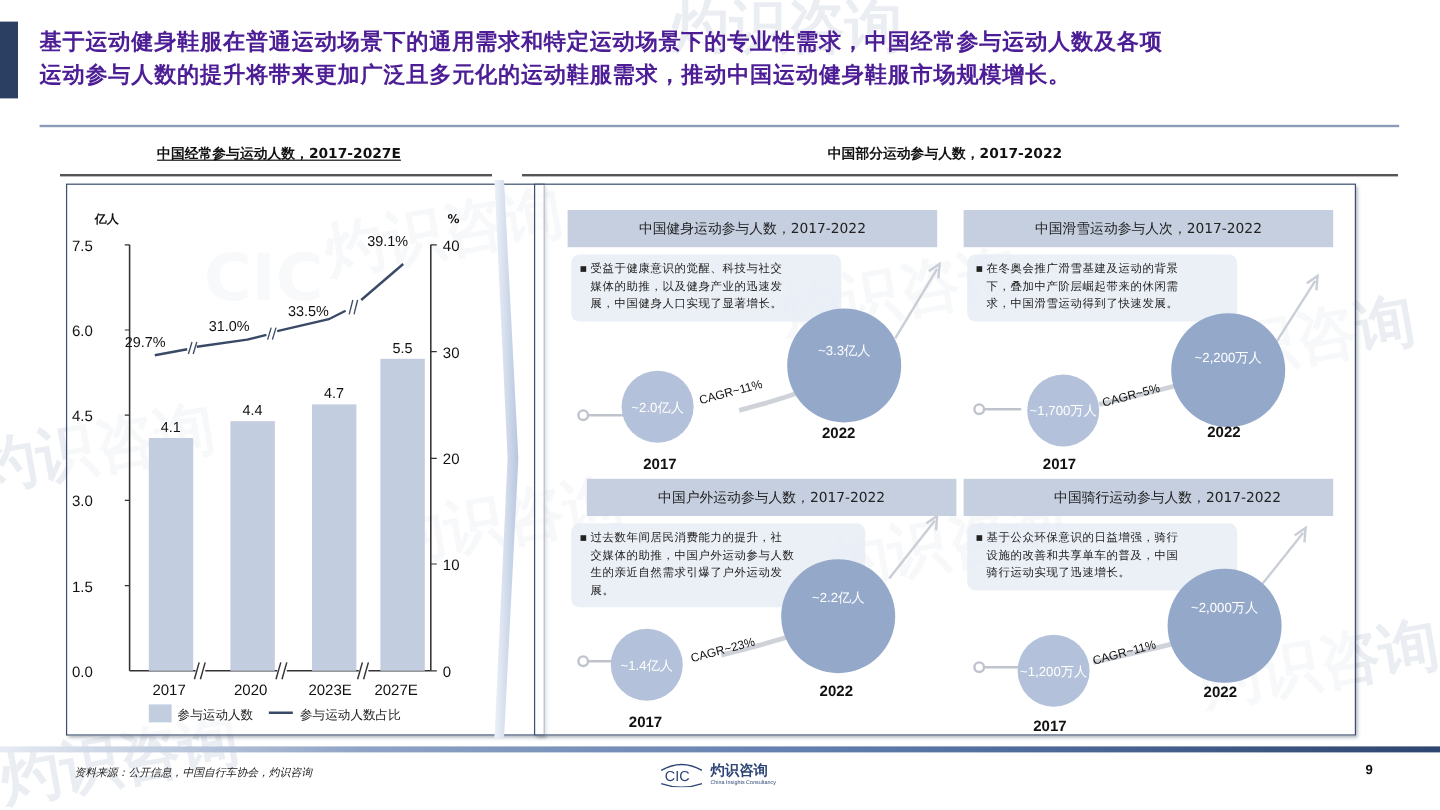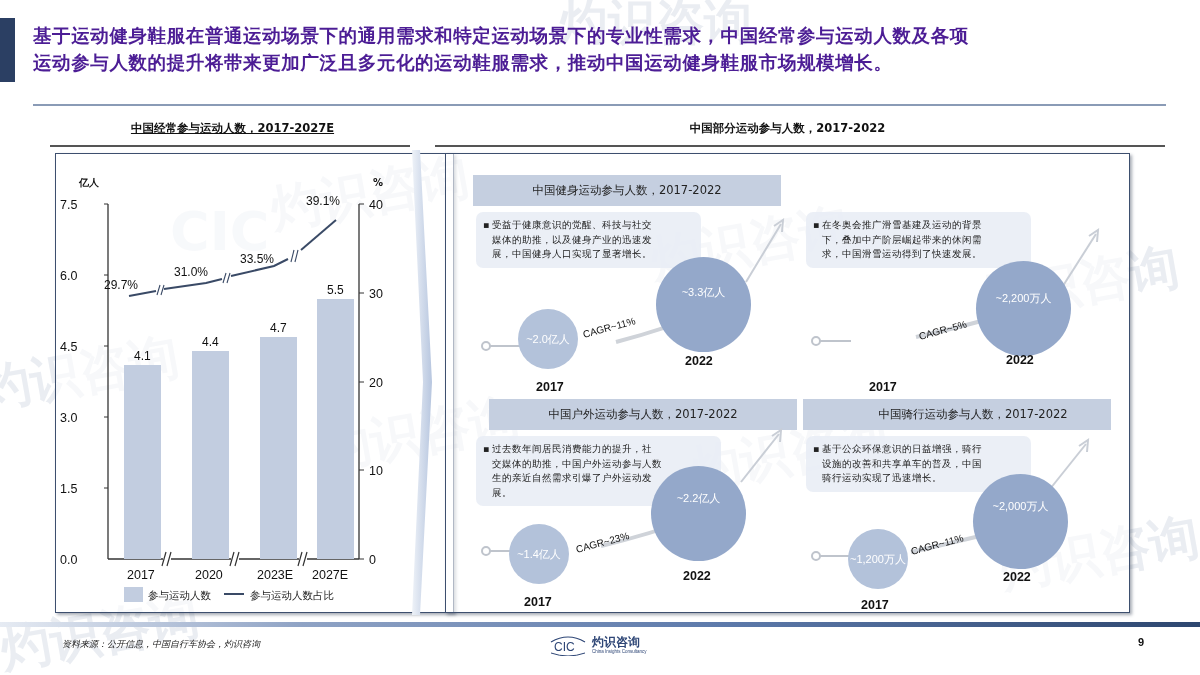--- a/index.html
+++ b/index.html
@@ -196,33 +196,35 @@
     <path d="M 140 138 Q 190 125 230 108" stroke="#cfd3d9" stroke-width="4" fill="none"></path>
     <path d="M 270 78 L 305 20" stroke="#c9ced6" stroke-width="2" fill="none"></path>
     <path d="M 298 22 L 307 16 L 306 28" stroke="#c9ced6" stroke-width="2" fill="none"></path>
   </svg>
   <div class="circle c-small" style="left:72px;top:155px;width:60px;height:60px;">~2.0亿人</div>
   <div class="yr" style="left:90px;top:226px;">2017</div>
   <div class="circle c-big" style="left:210px;top:103px;width:95px;height:95px;padding-bottom:25px;">~3.3亿人</div>
   <div class="yr" style="left:239px;top:200px;">2022</div>
   <div class="cagr" style="left:137px;top:175px;transform:rotate(-15deg);">CAGR~11%</div>
 
+  <div class="sub-head" style="left:357px;top:21px;width:308px;">中国滑雪运动参与人次，2017-2022</div>
   <div class="sub-bubble" style="left:360px;top:58px;width:225px;">
     <span class="dot">▪</span>
     <div>在冬奥会推广滑雪基建及运动的背景</div>
     <div>下，叠加中产阶层崛起带来的休闲需</div>
     <div>求，中国滑雪运动得到了快速发展。</div>
   </div>
   <svg style="position:absolute;left:360px;top:50px;" width="320" height="170">
     <path d="M 14 137 L 45 137" stroke="#bfc4cc" stroke-width="2" fill="none"></path>
     <circle cx="10" cy="137" r="4" fill="#fff" stroke="#bfc4cc" stroke-width="2"></circle>
     <path d="M 110 133 Q 160 122 200 110" stroke="#cfd3d9" stroke-width="4" fill="none"></path>
     <path d="M 255 85 L 290 30" stroke="#c9ced6" stroke-width="2" fill="none"></path>
     <path d="M 283 32 L 292 26 L 291 38" stroke="#c9ced6" stroke-width="2" fill="none"></path>
   </svg>
+  <div class="circle c-small" style="left:410px;top:158px;width:60px;height:60px;">~1,700万人</div>
   <div class="yr" style="left:423px;top:226px;">2017</div>
   <div class="circle c-big" style="left:530px;top:107px;width:95px;height:95px;padding-bottom:20px;">~2,200万人</div>
   <div class="yr" style="left:560px;top:199px;">2022</div>
   <div class="cagr" style="left:473px;top:177px;transform:rotate(-15deg);">CAGR~5%</div>
 
   <div class="sub-head" style="left:43px;top:245px;width:308px;">中国户外运动参与人数，2017-2022</div>
   <div class="sub-bubble" style="left:30px;top:282px;width:245px;">
     <span class="dot">▪</span>
     <div>过去数年间居民消费能力的提升，社</div>
     <div>交媒体的助推，中国户外运动参与人数</div>

